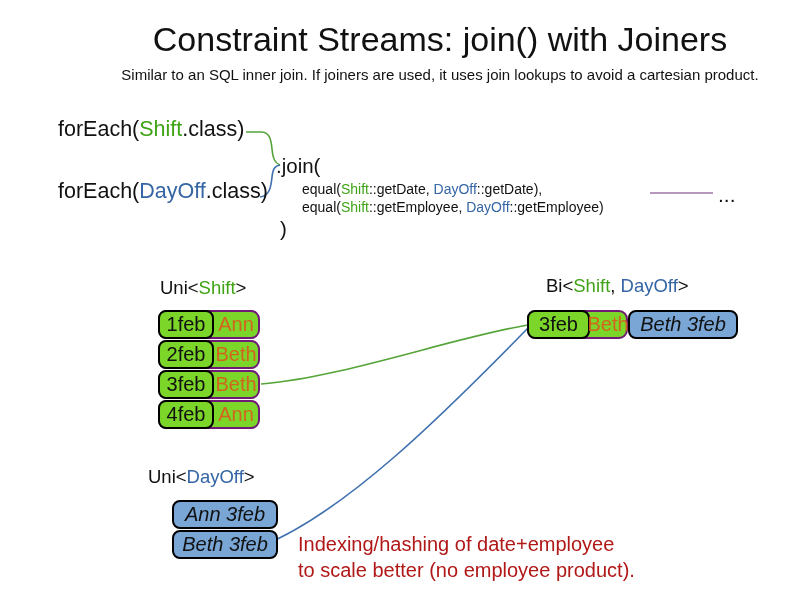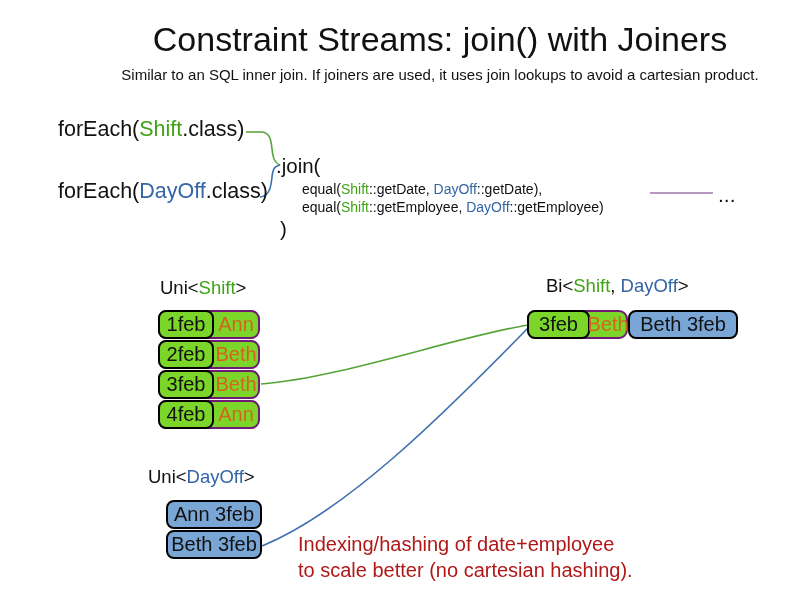--- a/index.html
+++ b/index.html
@@ -40,23 +40,23 @@
               display:flex; align-items:center; justify-content:center;
               font-size:20px; }
   .srow { left:118px; width:102px; height:29px; }
   .srow0 { top:310px; } .srow1 { top:340px; } .srow2 { top:370px; } .srow3 { top:400px; }
 
   .bi-green { left:487px; top:310px; width:101px; height:29px; }
   .bi-green .date-box { width:63px; }
   .bi-green .emp-box  { left:61px; }
   .plain-box { position:absolute; box-sizing:border-box; border:2px solid #000;
                border-radius:8px; display:flex; align-items:center;
-               justify-content:center; font-size:20px; z-index:2; }
+               justify-content:center; font-size:20px; z-index:2;font-style:italic; }
   .bi-blue { left:588px; top:310px; width:110px; height:29px; }
-  .drow { left:126px; width:96px; height:29px; }
+  .drow { left:132px; width:106px; height:29px; }
   .drow0 { top:500px; } .drow1 { top:530px; }
 
   .note { left:258px; top:531px; font-size:20px; line-height:26px;
           white-space:nowrap; z-index:3; }
 </style>
 </head>
 <body>
 
 <div class="slide">
 
@@ -128,16 +128,16 @@
     <div class="date-box" style="background: rgb(124, 214, 42);">3feb</div>
     <div class="emp-box" style="color: rgb(210, 100, 30);">Beth</div>
   </div>
   <div class="plain-box bi-blue" style="background: rgb(122, 166, 214);">Beth 3feb</div>
 
   <div class="plain-box drow drow0" style="background: rgb(122, 166, 214);">Ann 3feb</div>
   <div class="plain-box drow drow1" style="background: rgb(122, 166, 214);">Beth 3feb</div>
 
   <div class="abs note" style="color: rgb(177, 24, 24);">
     <div>Indexing/hashing of date+employee</div>
-    <div>to scale better (no cartesian hashing).</div>
+    <div>to scale better (no employee product).</div>
   </div>
 
 </div>
 
 </body></html>

